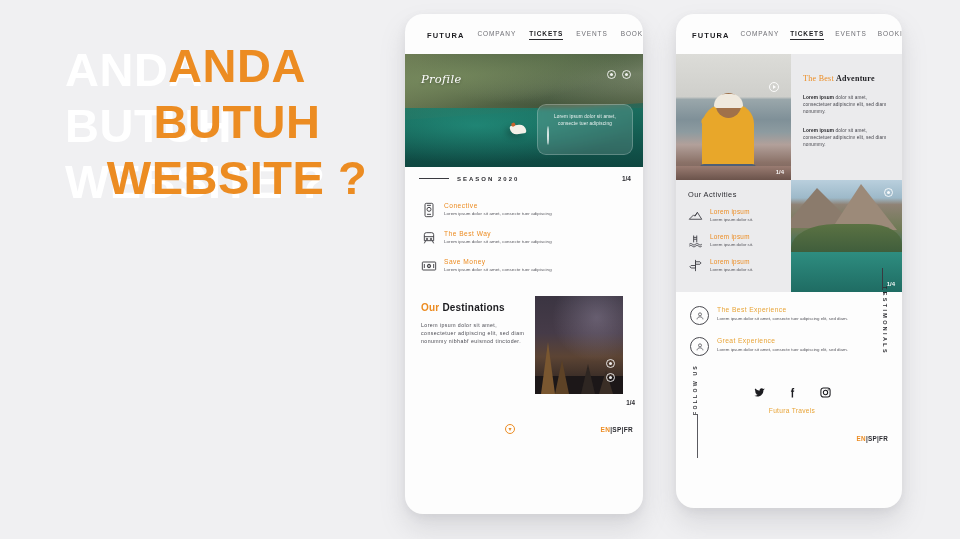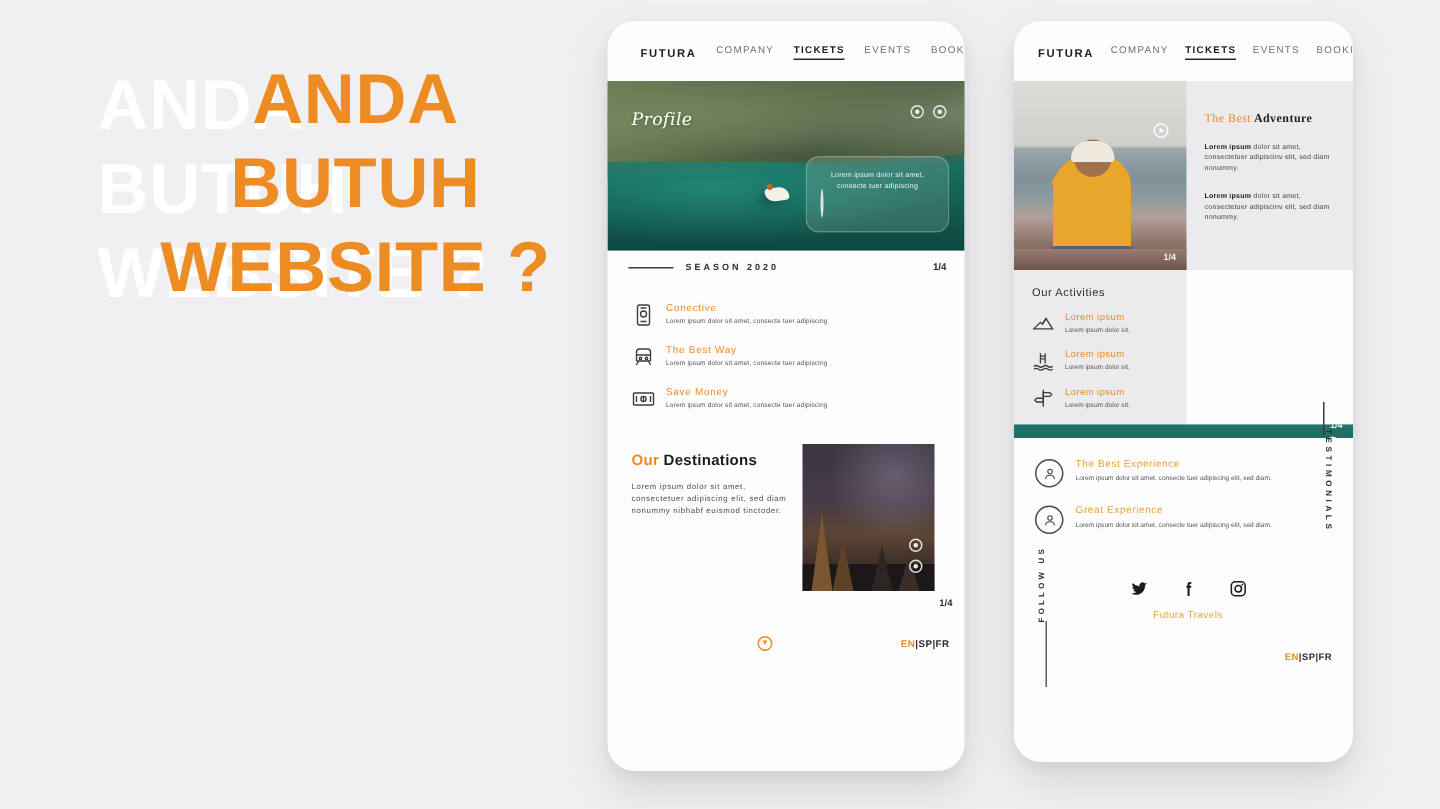--- a/index.html
+++ b/index.html
@@ -270,21 +270,21 @@
   .b-photo .pg {
     position: absolute; right: 7px; bottom: 5px;
     font-size: 6px; font-weight: 700; color: rgba(255,255,255,0.9);
   }
   .b-textblock { flex: 1; background: #ebebed; padding: 20px 12px 10px 12px; }
   .b-heading { font-size: 8px; color: #1c1c20; letter-spacing: 0.3px; font-weight: 700; font-family: Liberation Serif, serif; }
   .b-heading .or { color: #ec8c22; font-weight: 400; }
   .b-para { font-size: 4.7px; line-height: 7.2px; color: #45454c; margin-top: 11px; letter-spacing: 0.15px; }
   .b-para b { color: #1c1c20; }
 
-  .b-mid { display: flex; height: 112px; flex-direction: column; }
+  .b-mid { display: flex; height: 112px; }
   .b-acts { width: 115px; background: #ebebed; padding: 10px 8px 0 12px; }
   .acts-title { font-size: 7.4px; color: #2b2b31; letter-spacing: 0.4px; margin-bottom: 9px; }
   .act-row { display: flex; gap: 7px; align-items: flex-start; margin-bottom: 10px; }
   .act-ico { width: 15px; height: 15px; flex: 0 0 15px; color: #3c3c42; }
   .act-ico svg { width: 100%; height: 100%; display: block; }
   .act-h { font-size: 6.3px; color: #ec8c22; letter-spacing: 0.3px; }
   .act-p { font-size: 4.4px; color: #55555c; margin-top: 1.5px; }
   .b-mount {
     position: relative; flex: 1;
     background: linear-gradient(to bottom, #b9cfdd 0%, #9db9c9 16%, #8f8275 22%, #6e7a54 44%, #3f6f5e 60%, #2f8a7c 78%, #27756b 100%);

